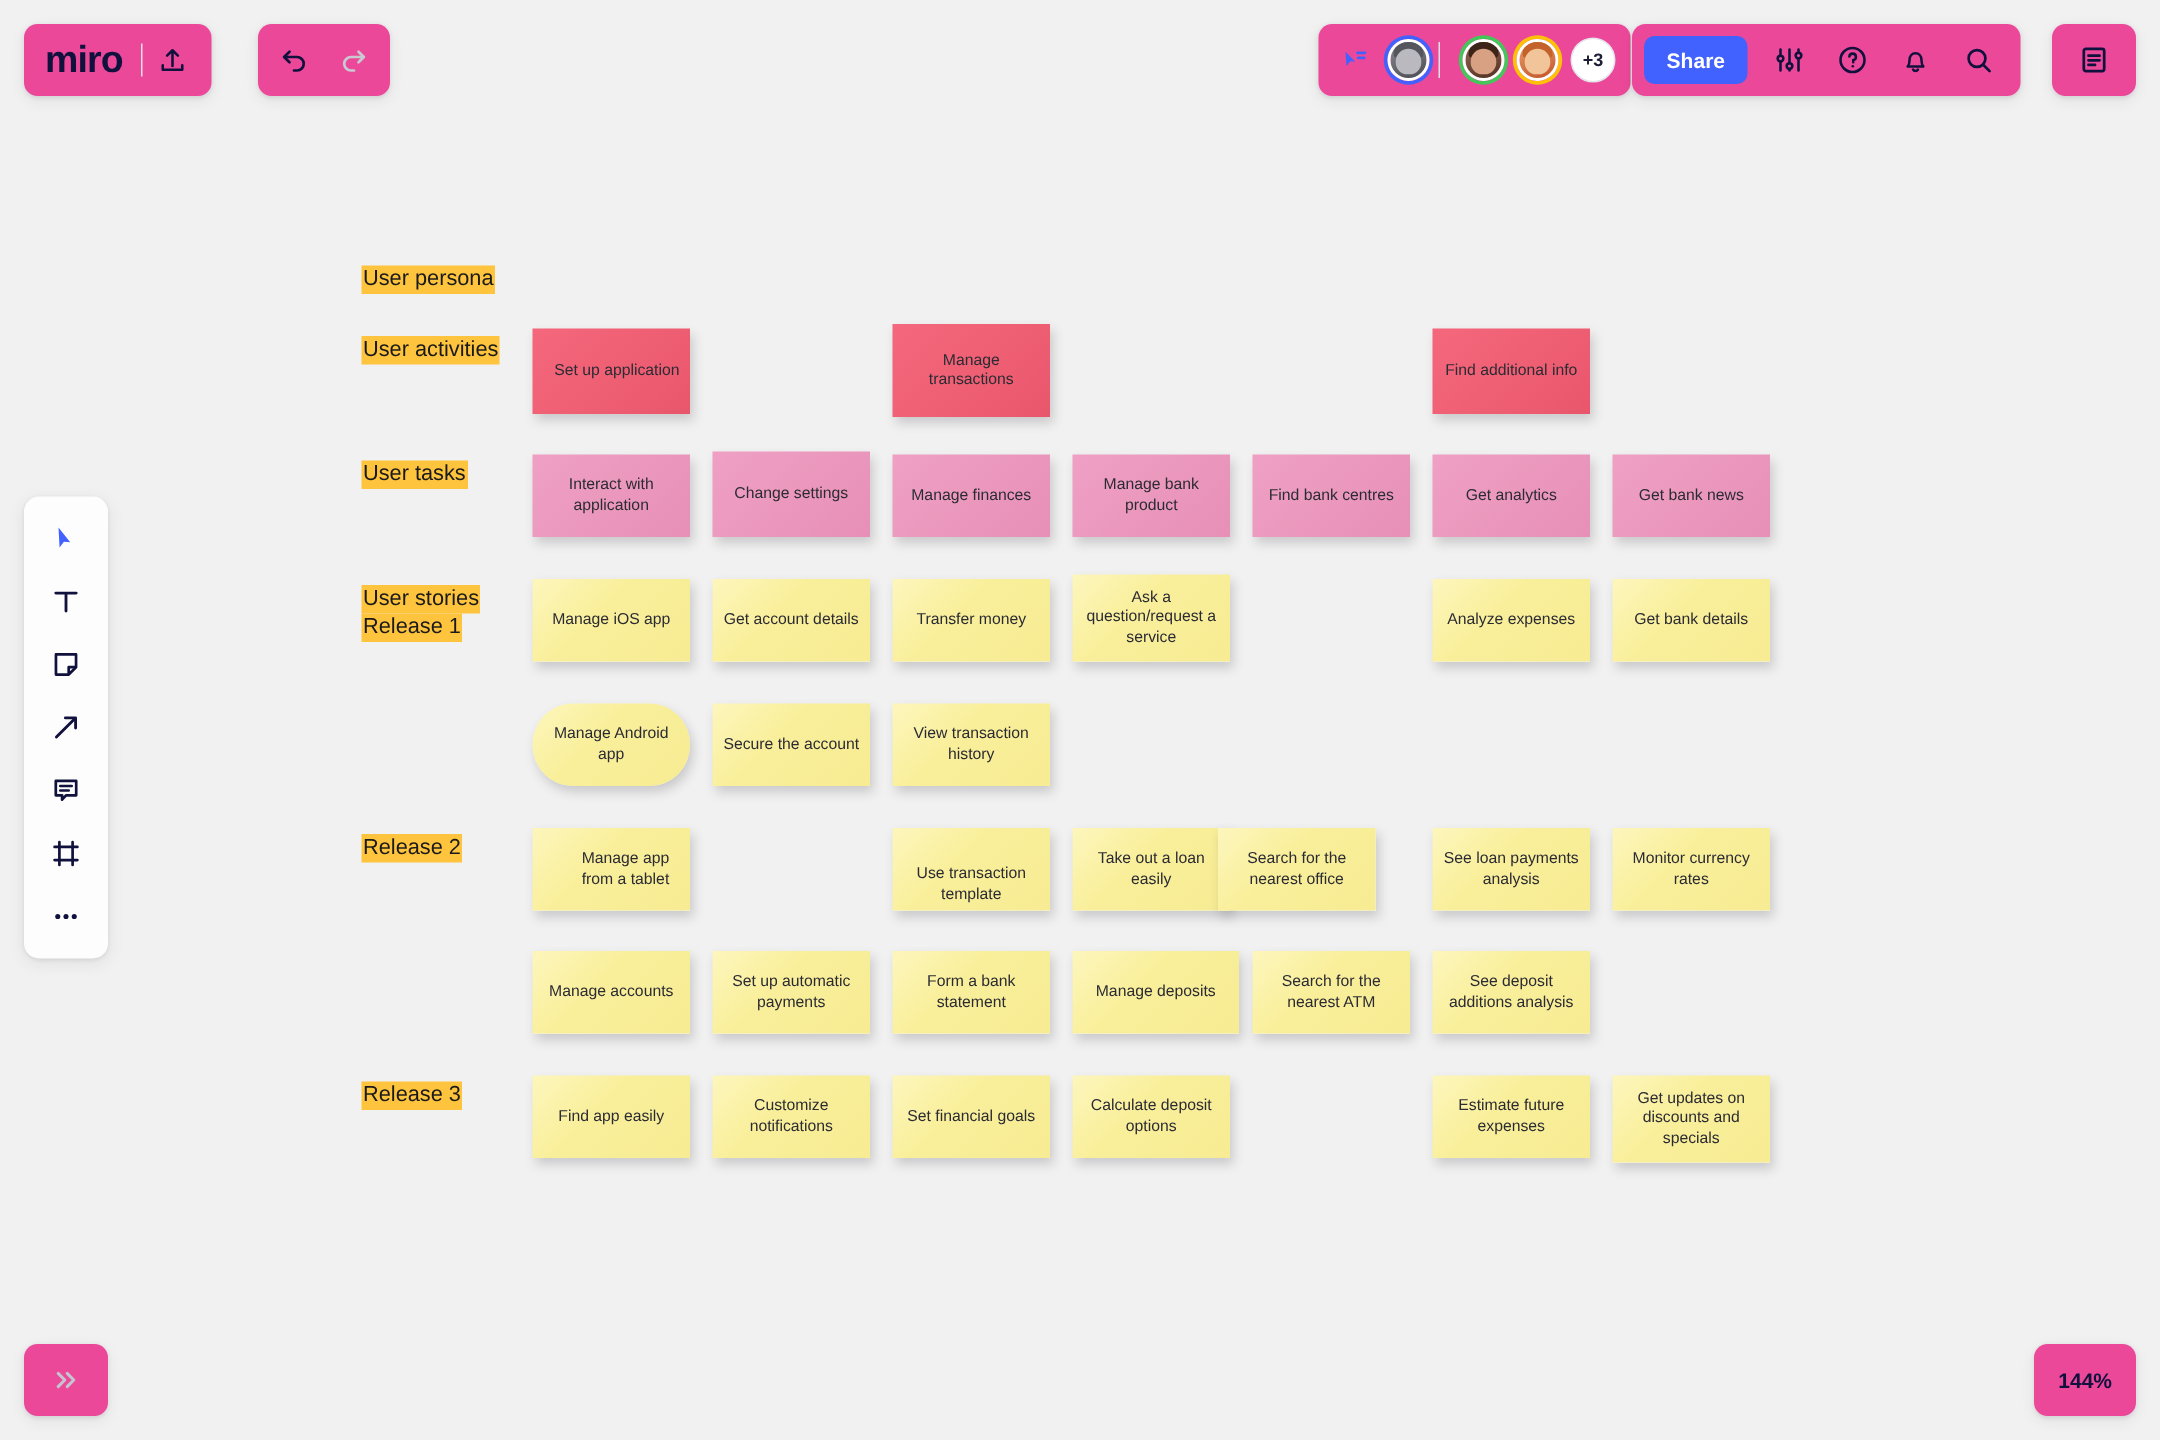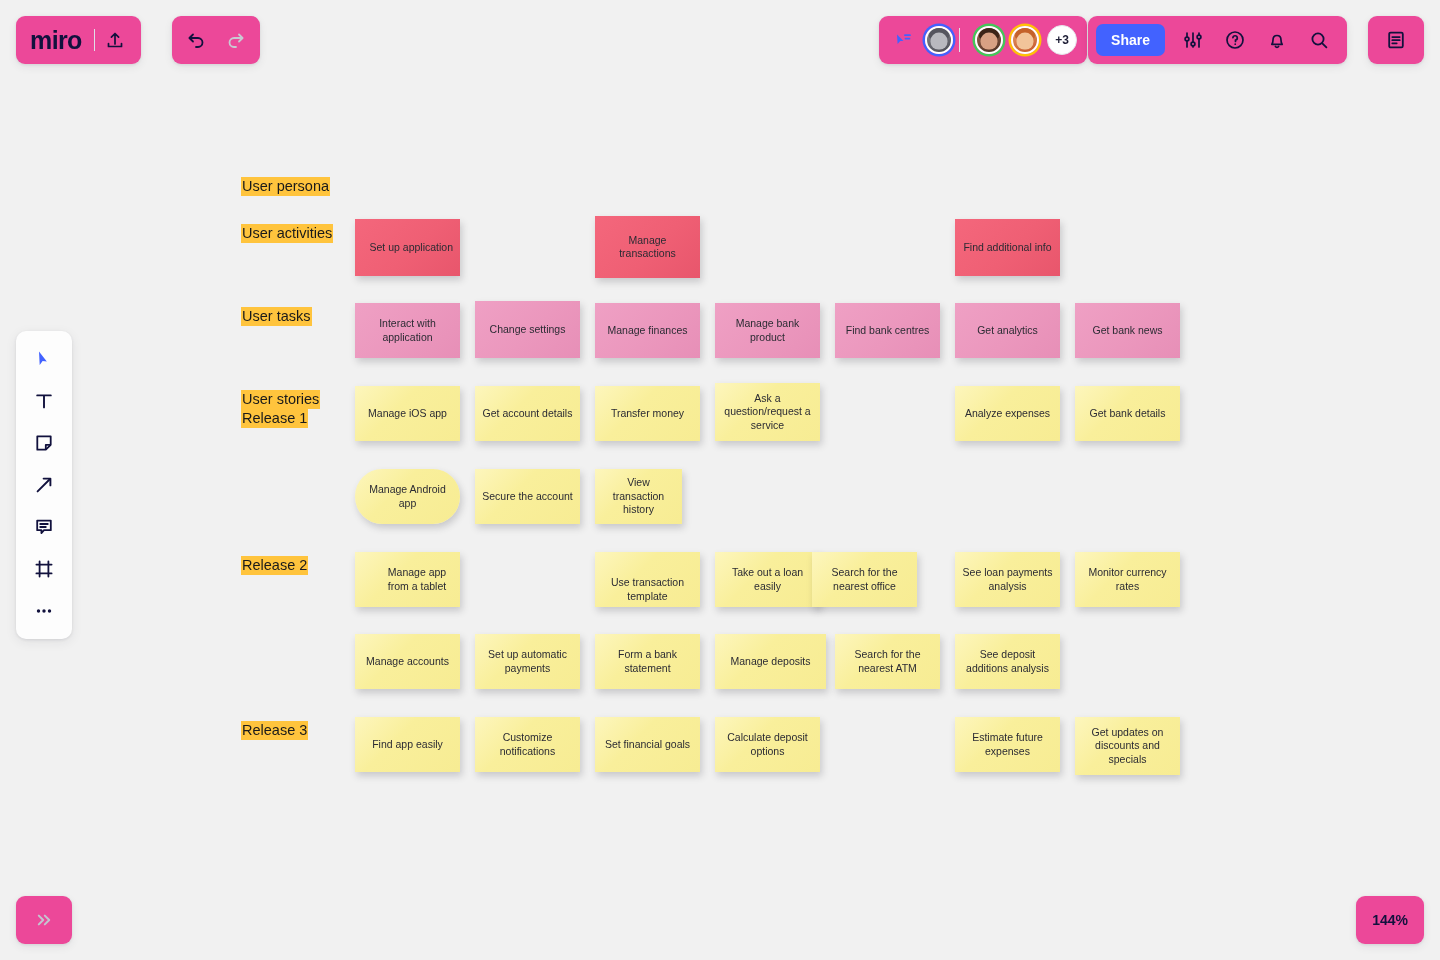--- a/index.html
+++ b/index.html
@@ -179,21 +179,21 @@
         </div>
         <div class="note yellow" style="left: 1075px; top: 386px; width: 105px; height: 55px;">
           <span>Get bank details</span>
         </div>
         <div class="note yellow" style="left: 355px; top: 469px; width: 105px; height: 55px; border-radius: 27px;">
           <span>Manage Android app</span>
         </div>
         <div class="note yellow" style="left: 475px; top: 469px; width: 105px; height: 55px;">
           <span>Secure the account</span>
         </div>
-        <div class="note yellow" style="left: 595px; top: 469px; width: 87px; height: 55px;">
+        <div class="note yellow" style="left: 595px; top: 469px; width: 105px; height: 55px;">
           <span>View transaction history</span>
         </div>
         <div class="note yellow" style="left: 355px; top: 552px; width: 105px; height: 55px; padding-left: 26px;">
           <span>Manage app from a tablet</span>
         </div>
         <div class="note yellow" style="left: 595px; top: 552px; width: 105px; height: 55px; align-items: flex-end;">
           <span>Use transaction template</span>
         </div>
         <div class="note yellow" style="left: 715px; top: 552px; width: 105px; height: 55px;">
           <span>Take out a loan easily</span>

